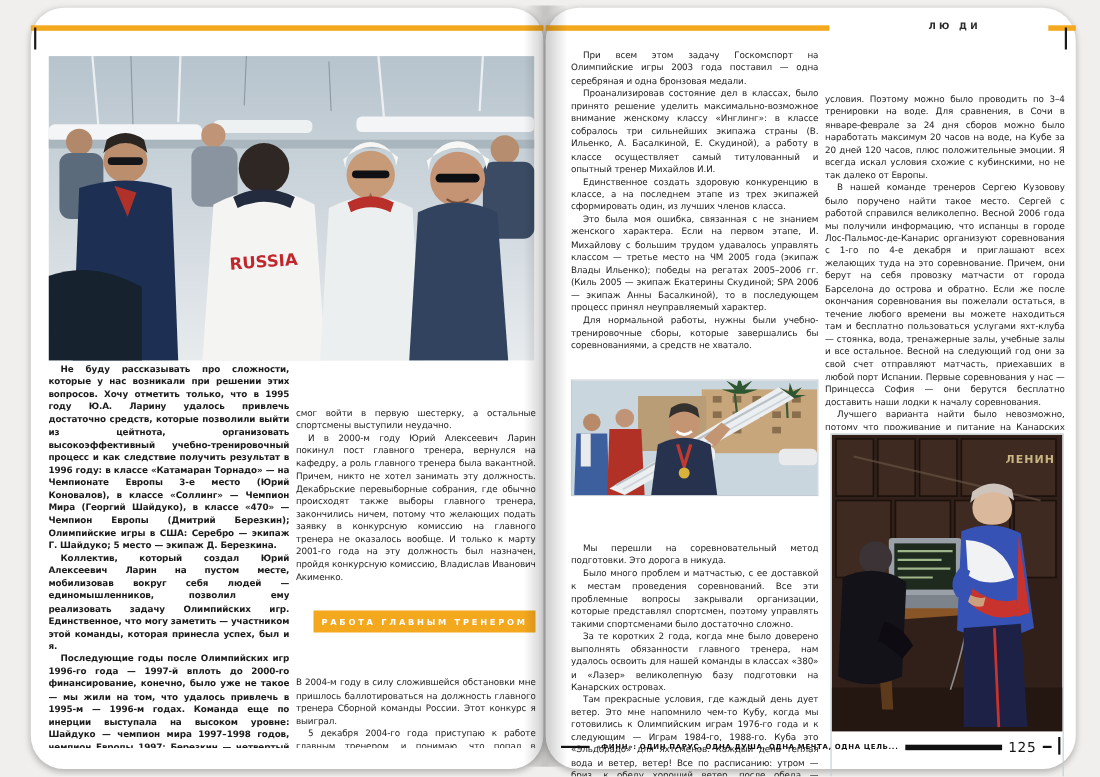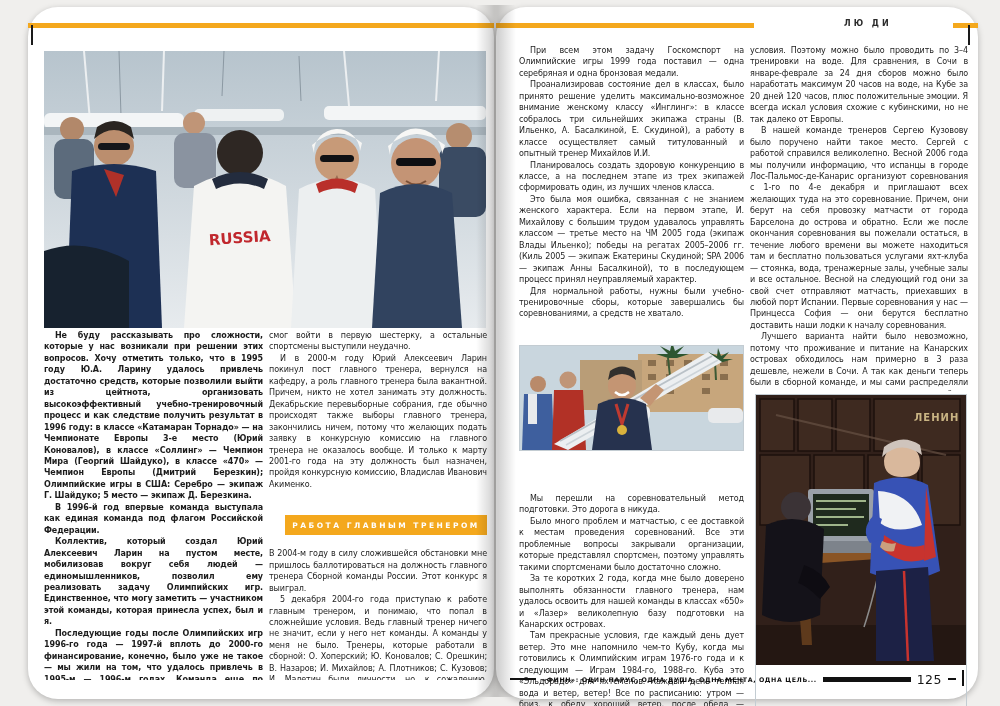--- a/index.html
+++ b/index.html
@@ -11,21 +11,21 @@
   .page-right { left:496px; width:482px; }
   .gutter { position:absolute; top:5px; left:476px; width:40px; height:692px;
             background:linear-gradient(90deg, rgba(0,0,0,0) 0%, rgba(0,0,0,.18) 45%, rgba(0,0,0,.18) 55%, rgba(0,0,0,0) 100%); pointer-events:none; }
   .accent-bar { position:absolute; top:16px; height:5px; background:var(--accent); }
   .corner-tick-v { position:absolute; width:2px; height:20px; background:#1a1a1a; }
   .section-label { position:absolute; top:12px; font-size:8px; font-weight:bold; letter-spacing:3px; color:#2b2b2b; }
 
   .col { position:absolute; font-size:8px; line-height:11.45px; color:#1c1c1c;
          text-align:justify; overflow:hidden; letter-spacing:-0.1px; }
   .col p { text-indent:11px; }
-  .col.cont p:first-child { text-indent:0; }
+  .col.cont p:first-child { text-indent:0;margin-top:40px; }
 
   .sec-heading { margin:25px 0 13px 16px; background:var(--accent); color:#ffffff;
                  font-size:7.5px; font-weight:bold; letter-spacing:2.5px; text-align:center;
                  padding:4.5px 0 4px 0; text-indent:0; }
 
   .photo { position:absolute; overflow:hidden; }
   .photo svg { display:block; }
   .framed { border:1px solid #c3ccd2; }
 
   .footer { position:absolute; bottom:13px; left:14px; right:14px; height:14px;
@@ -104,21 +104,20 @@
         <rect x="352" y="107" width="40" height="8" rx="4" fill="#0e0f12"></rect>
         <path d="M362 130 q10 7 20 0" stroke="#7c5137" stroke-width="2" fill="none"></path>
         <path d="M336 142 q36 -18 72 0 l10 135 h-90 z" fill="#31435f"></path>
 
         <path d="M0 200 q40 -15 85 10 l0 67 h-85 z" fill="#17222f"></path>
       </svg>
     </div>
 
     <div class="col" style="left:16px; top:323px; width:219px; height:350px;font-weight:bold;">
         <p>Не буду рассказывать про сложности, которые у нас возникали при решении этих вопросов. Хочу отметить только, что в 1995 году Ю.А. Ларину удалось привлечь достаточно средств, которые позволили выйти из цейтнота, организовать высокоэффективный учебно-тренировочный процесс и как следствие получить результат в 1996 году: в классе «Катамаран Торнадо» — на Чемпионате Европы 3-е место (Юрий Коновалов), в классе «Соллинг» — Чемпион Мира (Георгий Шайдуко), в классе «470» — Чемпион Европы (Дмитрий Березкин); Олимпийские игры в США: Серебро — экипаж Г. Шайдуко; 5 место — экипаж Д. Березкина.</p>
-        <p>В 1996-й год впервые команда выступала как единая команда под флагом Российской Федерации.</p>
         <p>Коллектив, который создал Юрий Алексеевич Ларин на пустом месте, мобилизовав вокруг себя людей — единомышленников, позволил ему реализовать задачу Олимпийских игр. Единственное, что могу заметить — участником этой команды, которая принесла успех, был и я.</p>
         <p>Последующие годы после Олимпийских игр 1996-го года — 1997-й вплоть до 2000-го финансирование, конечно, было уже не такое — мы жили на том, что удалось привлечь в 1995-м — 1996-м годах. Команда еще по инерции выступала на высоком уровне: Шайдуко — чемпион мира 1997–1998 годов, чемпион Европы 1997; Березкин — четвертый на ЧМ 1997 года. Но спад уже наметился и на Олимпийских играх 2000-го года команда выступила хуже, если не сказать что плохо. Только экипаж Георгия Шайдуко</p>
       </div>
 
     <div class="col cont" style="left:241px; top:323px; width:218px; height:350px;">
       <div>
           <p>смог войти в первую шестерку, а остальные спортсмены выступили неудачно.</p>
           <p>И в 2000-м году Юрий Алексеевич Ларин покинул пост главного тренера, вернулся на кафедру, а роль главного тренера была вакантной. Причем, никто не хотел занимать эту должность. Декабрьские перевыборные собрания, где обычно происходят также выборы главного тренера, закончились ничем, потому что желающих подать заявку в конкурсную комиссию на главного тренера не оказалось вообще. И только к марту 2001-го года на эту должность был назначен, пройдя конкурсную комиссию, Владислав Иванович Акименко.</p>
         </div>
       <div class="sec-heading">РАБОТА ГЛАВНЫМ ТРЕНЕРОМ</div>
@@ -130,23 +129,23 @@
 
   </div>
 
   <div class="page page-right">
     <div class="accent-bar" style="left:0; width:258px;"></div>
     <div class="accent-bar" style="right:0; width:25px;"></div>
     <div class="section-label" style="left:348px;">ЛЮ ДИ</div>
     <div class="corner-tick-v" style="right:8px; top:18px;"></div>
 
     <div class="col" style="left:23px; top:38px; width:225px; height:297px;">
-        <p>При всем этом задачу Госкомспорт на Олимпийские игры 1999 года поставил — одна серебряная и одна бронзовая медали.</p>
+        <p>При всем этом задачу Госкомспорт на Олимпийские игры 2003 года поставил — одна серебряная и одна бронзовая медали.</p>
         <p>Проанализировав состояние дел в классах, было принято решение уделить максимально-возможное внимание женскому классу «Инглинг»: в классе собралось три сильнейших экипажа страны (В. Ильенко, А. Басалкиной, Е. Скудиной), а работу в классе осуществляет самый титулованный и опытный тренер Михайлов И.И.</p>
-        <p>Планировалось создать здоровую конкуренцию в классе, а на последнем этапе из трех экипажей сформировать один, из лучших членов класса.</p>
+        <p>Единственное создать здоровую конкуренцию в классе, а на последнем этапе из трех экипажей сформировать один, из лучших членов класса.</p>
         <p>Это была моя ошибка, связанная с не знанием женского характера. Если на первом этапе, И. Михайлову с большим трудом удавалось управлять классом — третье место на ЧМ 2005 года (экипаж Влады Ильенко); победы на регатах 2005–2006 гг. (Киль 2005 — экипаж Екатерины Скудиной; SPA 2006 — экипаж Анны Басалкиной), то в последующем процесс принял неуправляемый характер.</p>
         <p>Для нормальной работы, нужны были учебно-тренировочные сборы, которые завершались бы соревнованиями, а средств не хватало.</p>
       </div>
 
     <div class="photo framed" style="left:23px; top:338px; width:225px; height:106px;">
       <svg width="223" height="104" viewBox="0 0 223 104">
         <rect width="223" height="104" fill="#c9d6de"></rect>
 
         <rect x="118" y="8" width="105" height="58" fill="#c7a67c"></rect>
         <rect x="60" y="14" width="62" height="50" fill="#b99d77"></rect>
@@ -196,21 +195,21 @@
         <path d="M78 58 q24 -12 48 0 l6 46 h-60 z" fill="#26324e"></path>
         <path d="M96 58 l6 20 l6 -20" stroke="#c03a30" stroke-width="3" fill="none"></path>
         <circle cx="102" cy="84" r="5" fill="#d9b23c"></circle>
         <path d="M120 52 l16 -14 l8 6 l-14 16 z" fill="#c49573"></path>
       </svg>
     </div>
 
     <div class="col" style="left:23px; top:450px; width:225px; height:223px;margin-top:36px;">
         <p>Мы перешли на соревновательный метод подготовки. Это дорога в никуда.</p>
         <p>Было много проблем и матчастью, с ее доставкой к местам проведения соревнований. Все эти проблемные вопросы закрывали организации, которые представлял спортсмен, поэтому управлять такими спортсменами было достаточно сложно.</p>
-        <p>За те коротких 2 года, когда мне было доверено выполнять обязанности главного тренера, нам удалось освоить для нашей команды в классах «650» и «Лазер» великолепную базу подготовки на Канарских островах.</p>
+        <p>За те коротких 2 года, когда мне было доверено выполнять обязанности главного тренера, нам удалось освоить для нашей команды в классах «380» и «Лазер» великолепную базу подготовки на Канарских островах.</p>
         <p>Там прекрасные условия, где каждый день дует ветер. Это мне напомнило чем-то Кубу, когда мы готовились к Олимпийским играм 1976-го года и к следующим — Играм 1984-го, 1988-го. Куба это «Эльдорадо» для яхтсменов. Каждый день теплая вода и ветер, ветер! Все по расписанию: утром — бриз, к обеду хороший ветер, после обеда — сильный, к вечеру — легкий вечерний бриз. Моделируй любые</p>
       </div>
 
     <div class="col cont" style="left:254px; top:38px; width:218px; height:346px;">
         <p>условия. Поэтому можно было проводить по 3–4 тренировки на воде. Для сравнения, в Сочи в январе-феврале за 24 дня сборов можно было наработать максимум 20 часов на воде, на Кубе за 20 дней 120 часов, плюс положительные эмоции. Я всегда искал условия схожие с кубинскими, но не так далеко от Европы.</p>
         <p>В нашей команде тренеров Сергею Кузовову было поручено найти такое место. Сергей с работой справился великолепно. Весной 2006 года мы получили информацию, что испанцы в городе Лос-Пальмос-де-Канарис организуют соревнования с 1-го по 4-е декабря и приглашают всех желающих туда на это соревнование. Причем, они берут на себя провозку матчасти от города Барселона до острова и обратно. Если же после окончания соревнования вы пожелали остаться, в течение любого времени вы можете находиться там и бесплатно пользоваться услугами яхт-клуба — стоянка, вода, тренажерные залы, учебные залы и все остальное. Весной на следующий год они за свой счет отправляют матчасть, приехавших в любой порт Испании. Первые соревнования у нас — Принцесса София — они берутся бесплатно доставить наши лодки к началу соревнования.</p>
         <p>Лучшего варианта найти было невозможно, потому что проживание и питание на Канарских островах обходилось нам примерно в 3 раза дешевле, нежели в Сочи. А так как деньги теперь были в сборной команде, и мы сами распределяли деньги — куда их направить, то конечно это была для нас отдушина, которая позволила высвободить большое количество средств.</p>
       </div>
 
     <div class="photo framed" style="left:259px; top:387px; width:212px; height:352px;">

